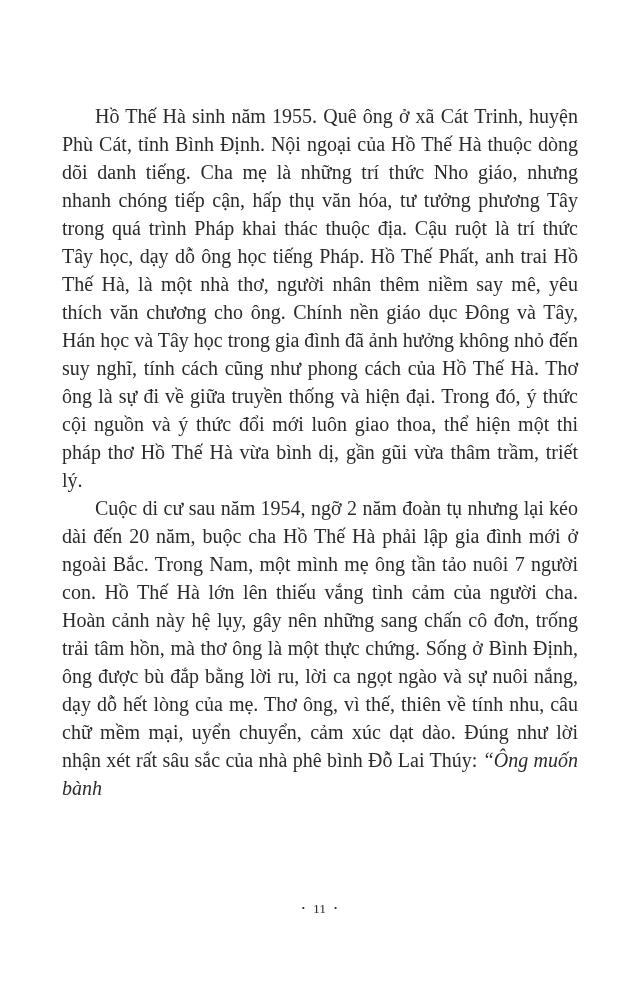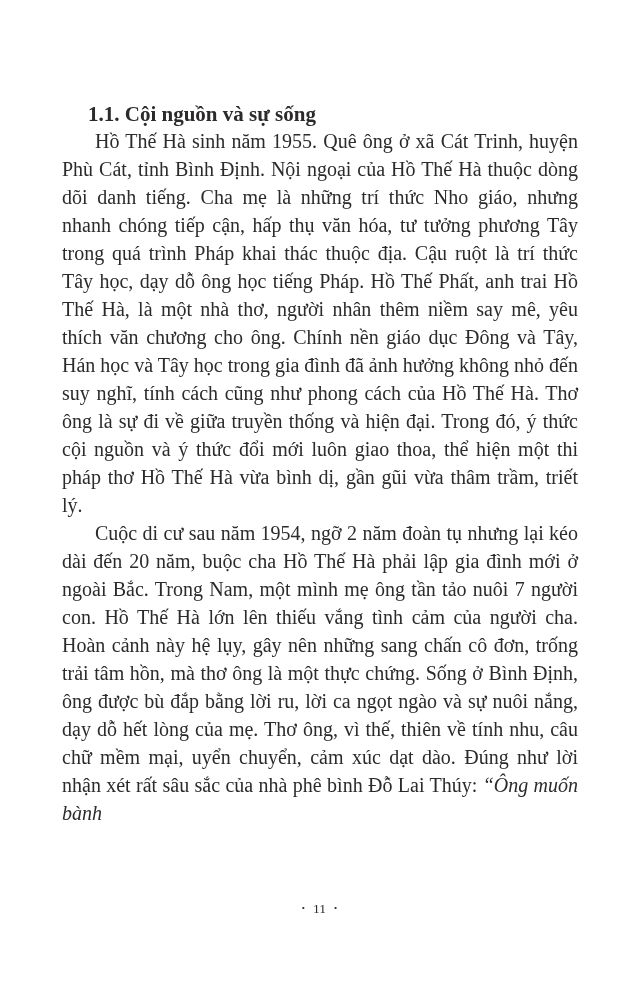--- a/index.html
+++ b/index.html
@@ -64,21 +64,20 @@
     vertical-align: 2px;
     display: inline-block;
     margin: 0 8px;
   }
 </style>
 </head>
 <body>
 
 <div class="page">
   <div class="content">
-    <h2 class="heading">1.1. Cội nguồn và sự sống</h2>
 
     <p class="para para-1">Hồ Thế Hà sinh năm 1955. Quê ông ở xã Cát Trinh, huyện Phù Cát, tỉnh Bình Định. Nội ngoại của Hồ Thế Hà thuộc dòng dõi danh tiếng. Cha mẹ là những trí thức Nho giáo, nhưng nhanh chóng tiếp cận, hấp thụ văn hóa, tư tưởng phương Tây trong quá trình Pháp khai thác thuộc địa. Cậu ruột là trí thức Tây học, dạy dỗ ông học tiếng Pháp. Hồ Thế Phất, anh trai Hồ Thế Hà, là một nhà thơ, người nhân thêm niềm say mê, yêu thích văn chương cho ông. Chính nền giáo dục Đông và Tây, Hán học và Tây học trong gia đình đã ảnh hưởng không nhỏ đến suy nghĩ, tính cách cũng như phong cách của Hồ Thế Hà. Thơ ông là sự đi về giữa truyền thống và hiện đại. Trong đó, ý thức cội nguồn và ý thức đổi mới luôn giao thoa, thể hiện một thi pháp thơ Hồ Thế Hà vừa bình dị, gần gũi vừa thâm trầm, triết lý.</p>
 
     <p class="para para-2"><span>Cuộc di cư sau năm 1954, ngỡ 2 năm đoàn tụ nhưng lại kéo dài đến 20 năm, buộc cha Hồ Thế Hà phải lập gia đình mới ở ngoài Bắc. Trong Nam, một mình mẹ ông tần tảo nuôi 7 người con. Hồ Thế Hà lớn lên thiếu vắng tình cảm của người cha. Hoàn cảnh này hệ lụy, gây nên những sang chấn cô đơn, trống trải tâm hồn, mà thơ ông là một thực chứng. Sống ở Bình Định, ông được bù đắp bằng lời ru, lời ca ngọt ngào và sự nuôi nắng, dạy dỗ hết lòng của mẹ. Thơ ông, vì thế, thiên về tính nhu, câu chữ mềm mại, uyển chuyển, cảm xúc dạt dào. Đúng như lời nhận xét rất sâu sắc của nhà phê bình Đỗ Lai Thúy: </span><span class="quote-italic">“Ông muốn bành</span></p>
   </div>
 
   <div class="footer">
     <span class="dot">•</span><span>11</span><span class="dot">•</span>
   </div>
 </div>

